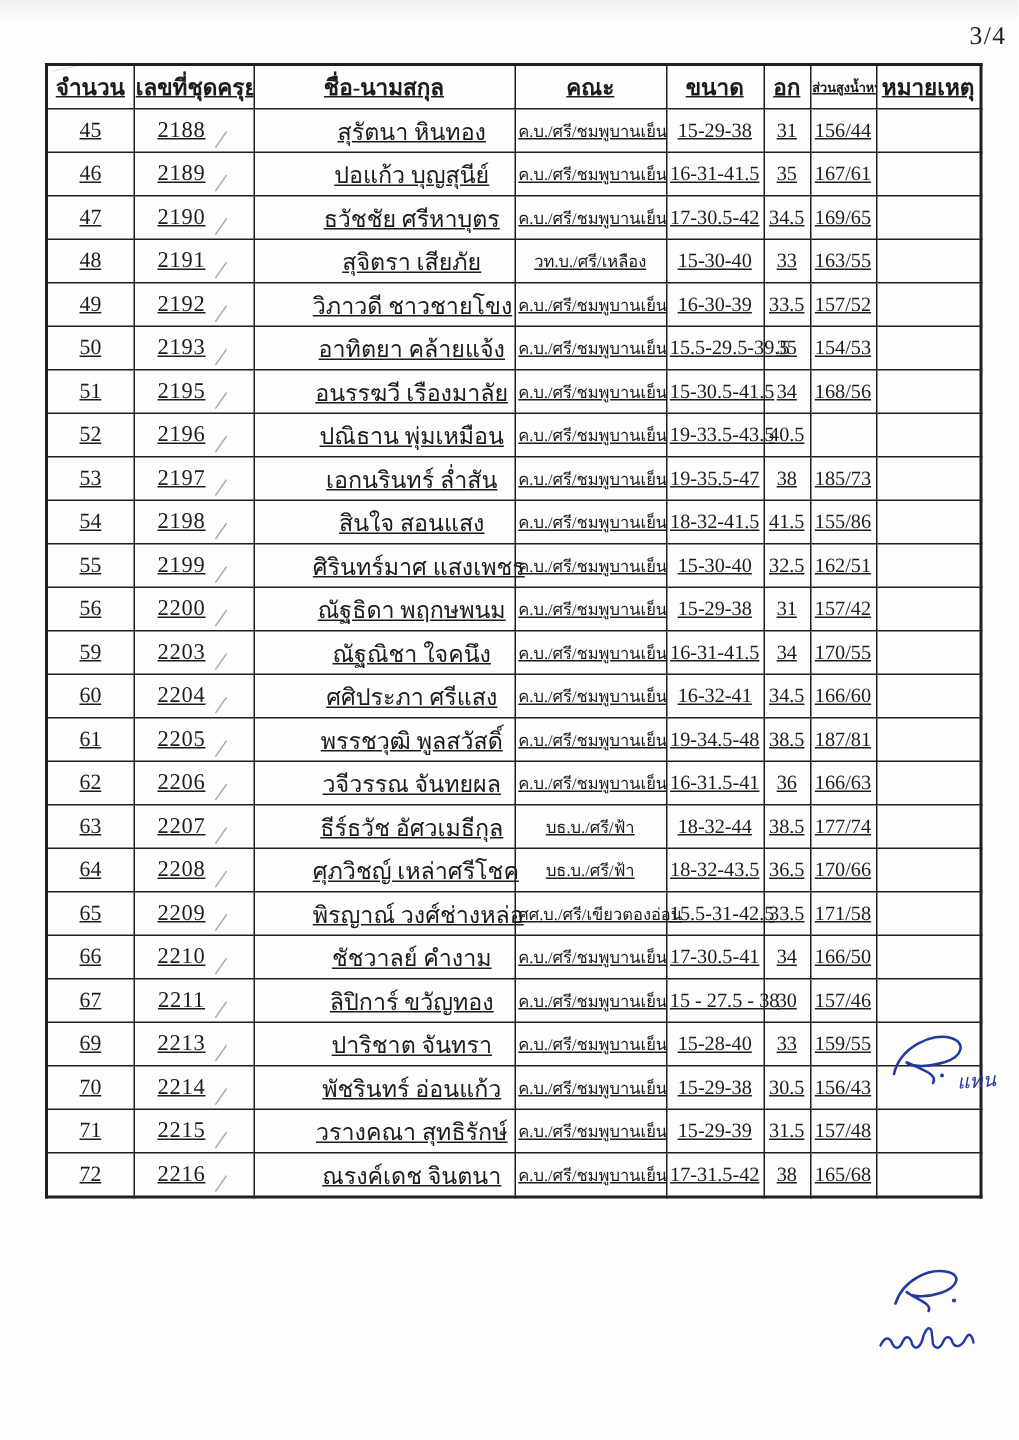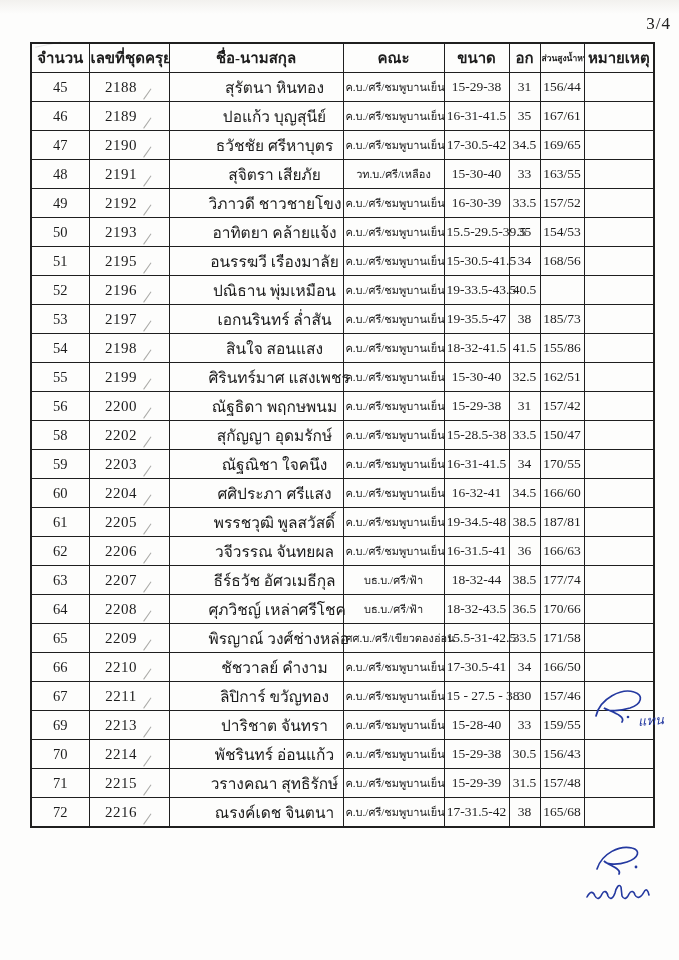--- a/index.html
+++ b/index.html
@@ -21,21 +21,21 @@
   table.gown-table{
     position:absolute;left:30px;top:42px;
     border-collapse:collapse;table-layout:fixed;
     width:623px;
   }
   table.gown-table,
   table.gown-table td,
   table.gown-table th{
     border:1.6px solid #1f1f1f;
   }
-  table.gown-table{border-width:2px;}
+  table.gown-table{border-width:2px;text-decoration:underline;}
   th{
     font-size:15px;font-weight:bold;text-align:center;
     height:28px;padding:0 1px;white-space:nowrap;overflow:hidden;
   }
   th.small-hd{font-size:8.5px;font-weight:bold;}
   td{
     height:28px;text-align:center;vertical-align:middle;
     font-size:14.5px;padding:0 2px;white-space:nowrap;overflow:visible;
   }
   td.name-cell{font-size:15.5px;padding-left:39px;}
@@ -227,32 +227,20 @@
       <span>2200</span><span class="tick"></span>
     </td>
     <td class="name-cell">ณัฐธิดา พฤกษพนม</td>
     <td class="faculty-cell">ค.บ./ศรี/ชมพูบานเย็น</td>
     <td class="size-cell">15-29-38</td>
     <td class="chest-cell">31</td>
     <td class="hw-cell">157/42</td>
     <td></td>
   </tr>
       <tr>
-    <td>58</td>
-    <td class="gown-cell">
-      <span>2202</span><span class="tick"></span>
-    </td>
-    <td class="name-cell">สุกัญญา อุดมรักษ์</td>
-    <td class="faculty-cell">ค.บ./ศรี/ชมพูบานเย็น</td>
-    <td class="size-cell">15-28.5-38</td>
-    <td class="chest-cell">33.5</td>
-    <td class="hw-cell">150/47</td>
-    <td></td>
-  </tr>
-      <tr>
     <td>59</td>
     <td class="gown-cell">
       <span>2203</span><span class="tick"></span>
     </td>
     <td class="name-cell">ณัฐณิชา ใจคนึง</td>
     <td class="faculty-cell">ค.บ./ศรี/ชมพูบานเย็น</td>
     <td class="size-cell">16-31-41.5</td>
     <td class="chest-cell">34</td>
     <td class="hw-cell">170/55</td>
     <td></td>

